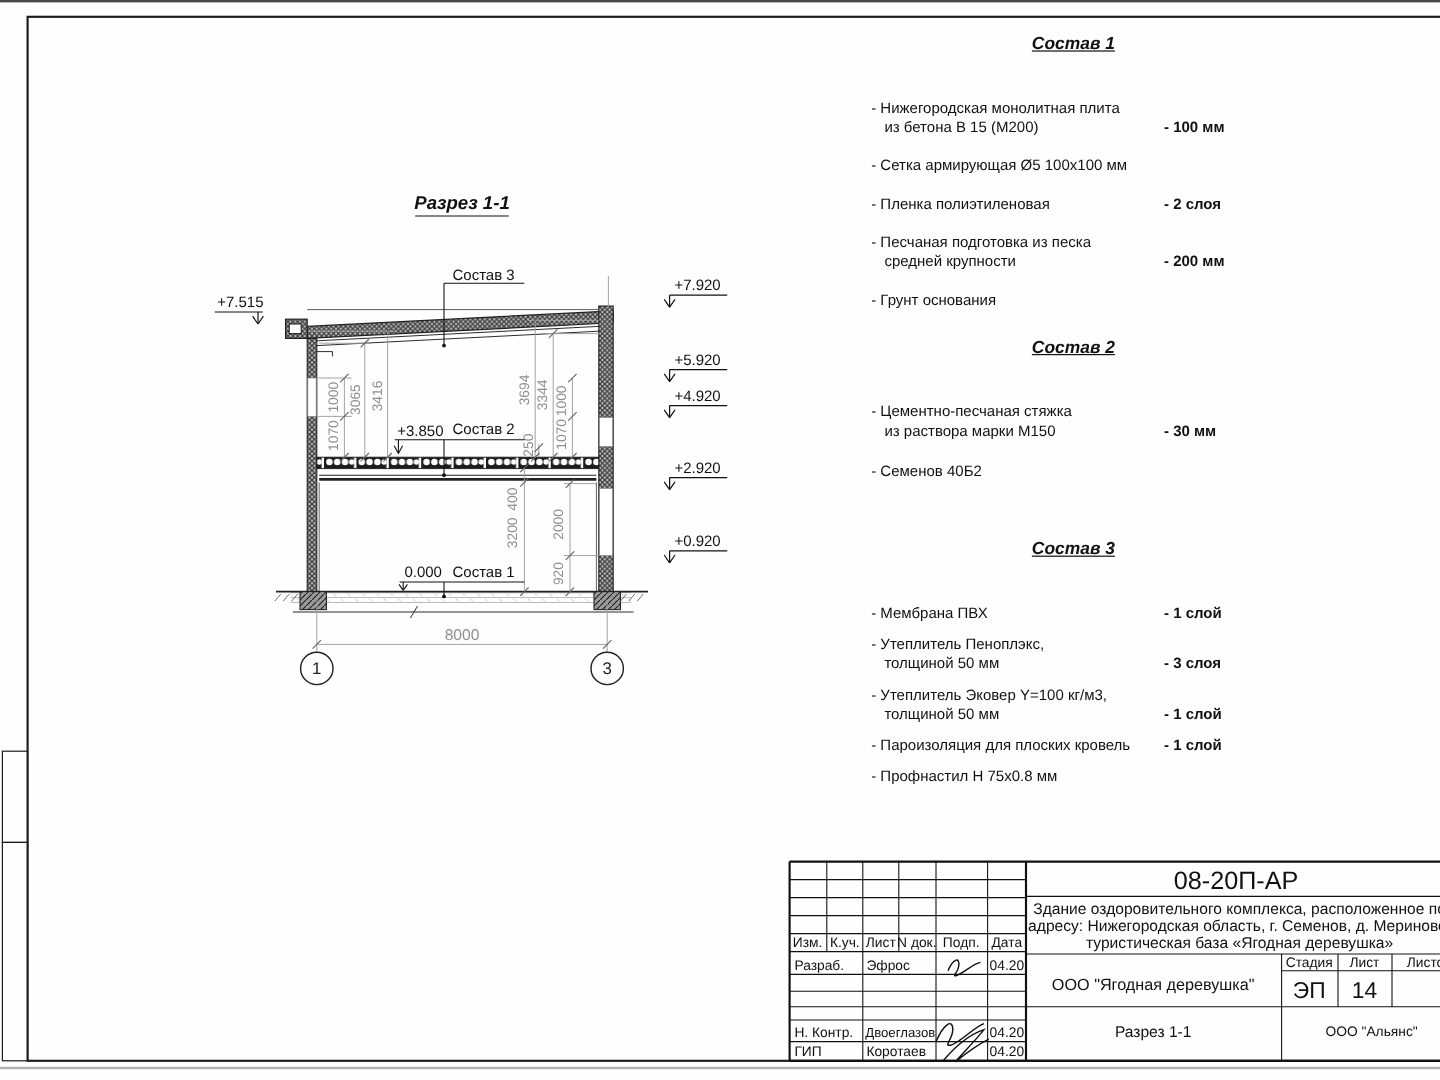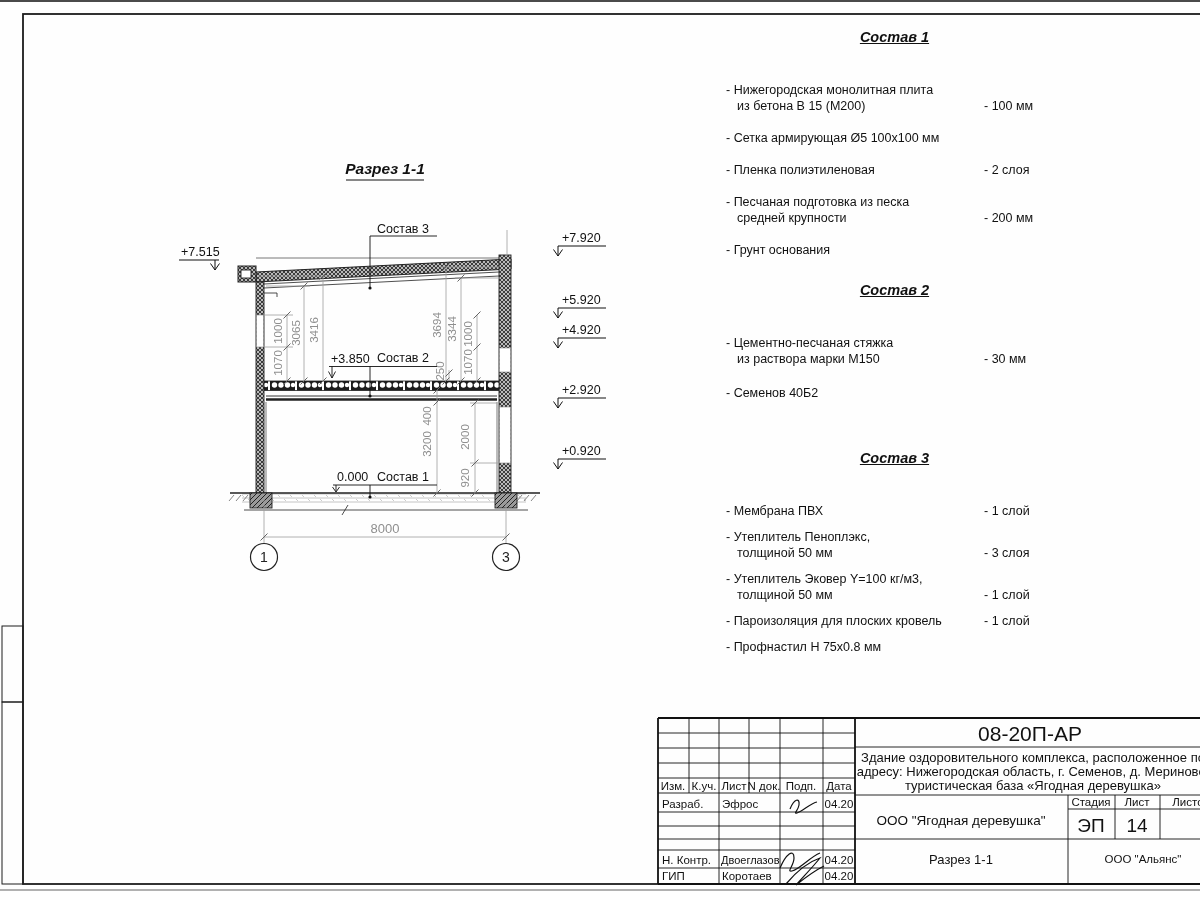--- a/index.html
+++ b/index.html
@@ -6,21 +6,21 @@
   .sheet{position:relative;width:1200px;height:900px;background:#fefefe;overflow:hidden;
          font-family:"Liberation Sans",sans-serif;}
   .sheet svg{position:absolute;left:0;top:0;}
   svg text{font-family:"Liberation Sans",sans-serif;}
   .spec-section{position:absolute;left:722px;width:345px;color:#111;}
   .spec-title{text-align:center;font-style:italic;font-weight:bold;font-size:14.5px;
               text-decoration:underline;margin:0 0 36px 0;line-height:18px;}
   .spec-item{position:relative;font-size:12.5px;line-height:16px;padding-left:4px;}
   .m16{margin-bottom:16px;} .m18{margin-bottom:18px;} .m10{margin-bottom:10px;}
   .l2{display:block;padding-left:11px;}
-  .spec-value{position:absolute;left:262px;bottom:0;white-space:nowrap;}
+  .spec-value{position:absolute;left:248px;bottom:0;white-space:nowrap;font-weight:bold;}
   .edge-top{position:absolute;left:0;top:0;width:1200px;height:2px;background:#4a4a4a;}
   .edge-bottom{position:absolute;left:0;top:889px;width:1200px;height:2px;background:#b0b0b0;}
 </style>
 </head>
 <body>
 
 <div class="sheet">
   <div class="edge-top"></div>
   <div class="edge-bottom"></div>
 

